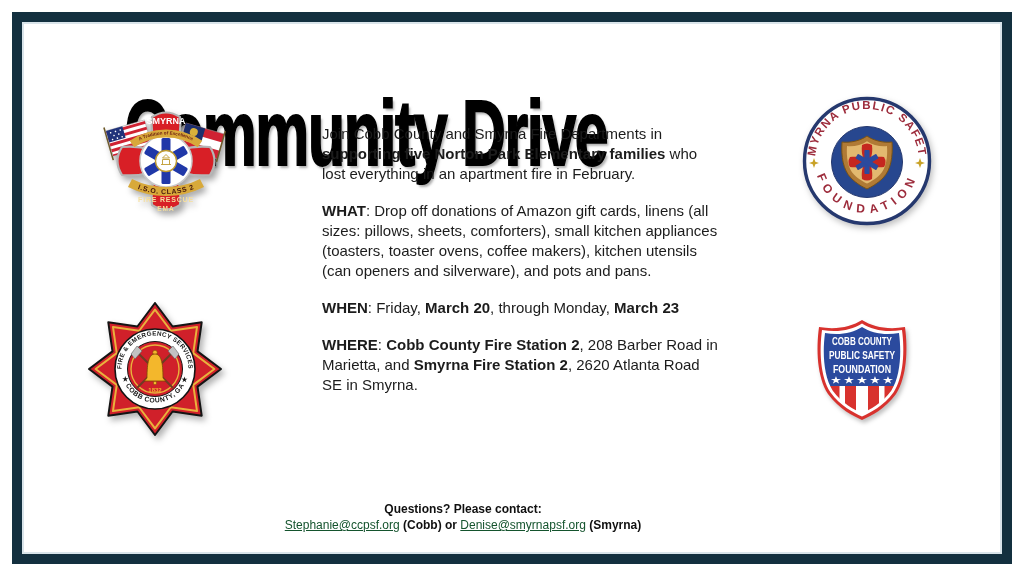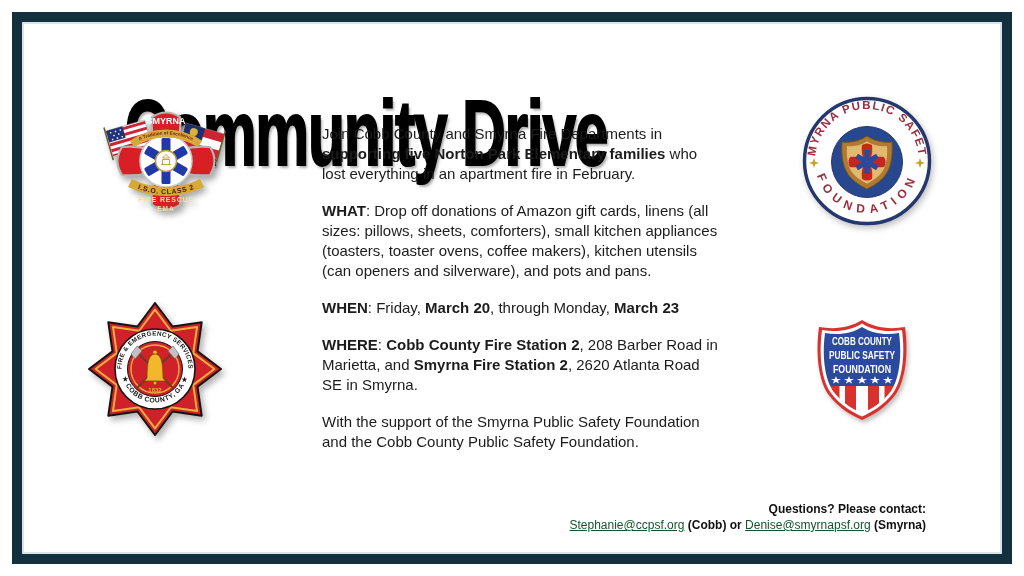--- a/index.html
+++ b/index.html
@@ -8,21 +8,21 @@
   .frame{position:absolute;inset:12px;border:10px solid #13303f;
          box-shadow:inset 0 0 0 2px #d9e4ea;pointer-events:none;}
   .title-wrap{position:absolute;top:25px;left:0;width:1024px;text-align:left;}
   .title{display:inline-block;font-weight:bold;font-size:92px;line-height:92px;
          letter-spacing:-2px;color:#000;transform:scaleX(0.66);transform-origin:50% 50%;
          -webkit-text-stroke:2px #000;text-shadow:3px 3px 3px rgba(110,110,110,.55);
          white-space:nowrap;}
   .content{position:absolute;left:322px;top:124px;width:398px;}
   .content p{margin:0 0 17px 0;font-size:15px;line-height:20px;}
   .content b{font-weight:700;margin-top:18px;}
-  .contact{position:absolute;left:0;top:501px;width:926px;text-align:right;
+  .contact{position:absolute;left:0;top:501px;width:926px;text-align:center;
            font-size:12px;line-height:16px;font-weight:600;color:#101010;}
   .contact a{color:#14532d;font-weight:400;text-decoration:underline;cursor:pointer;}
   .logo{position:absolute;}
   .logo svg{width:100%;height:100%;display:block;}
   #logo-smyrna-fire{left:100px;top:99px;width:132px;height:126px;
       filter:drop-shadow(3px 4px 3px rgba(0,0,0,.35));text-decoration:underline;}
   #logo-cobb-fire{left:86px;top:302px;width:138px;height:134px;
       filter:drop-shadow(3px 4px 3px rgba(0,0,0,.30));}
   #logo-smyrna-psf{left:802px;top:96px;width:130px;height:130px;
       filter:drop-shadow(2px 3px 3px rgba(0,0,0,.25));}
@@ -188,19 +188,18 @@
     </g>
   </g>
 </svg>
 </div>
 
 <div class="content">
   <p><span>Join Cobb County and Smyrna Fire Departments in </span><b>supporting five Norton Park Elementary families</b><span> who lost everything in an apartment fire in February.</span></p>
   <p><b>WHAT</b><span>: Drop off donations of Amazon gift cards, linens (all sizes: pillows, sheets, comforters), small kitchen appliances (toasters, toaster ovens, coffee makers), kitchen utensils (can openers and silverware), and pots and pans.</span></p>
   <p><b>WHEN</b><span>: Friday, </span><b>March 20</b><span>, through Monday, </span><b>March 23</b></p>
   <p><b>WHERE</b><span>: </span><b>Cobb County Fire Station 2</b><span>, 208 Barber Road in Marietta, and </span><b>Smyrna Fire Station 2</b><span>, 2620 Atlanta Road SE in Smyrna.</span></p>
-  <p><span>With the support of the Smyrna Public Safety Foundation and the Cobb County Public Safety Foundation.</span></p>
 </div>
 
 <div class="contact">
   <div>Questions? Please contact:</div>
   <div><a href="#">Stephanie@ccpsf.org</a><span> (Cobb) or </span><a href="#">Denise@smyrnapsf.org</a><span> (Smyrna)</span></div>
 </div>
 
 </body></html>

